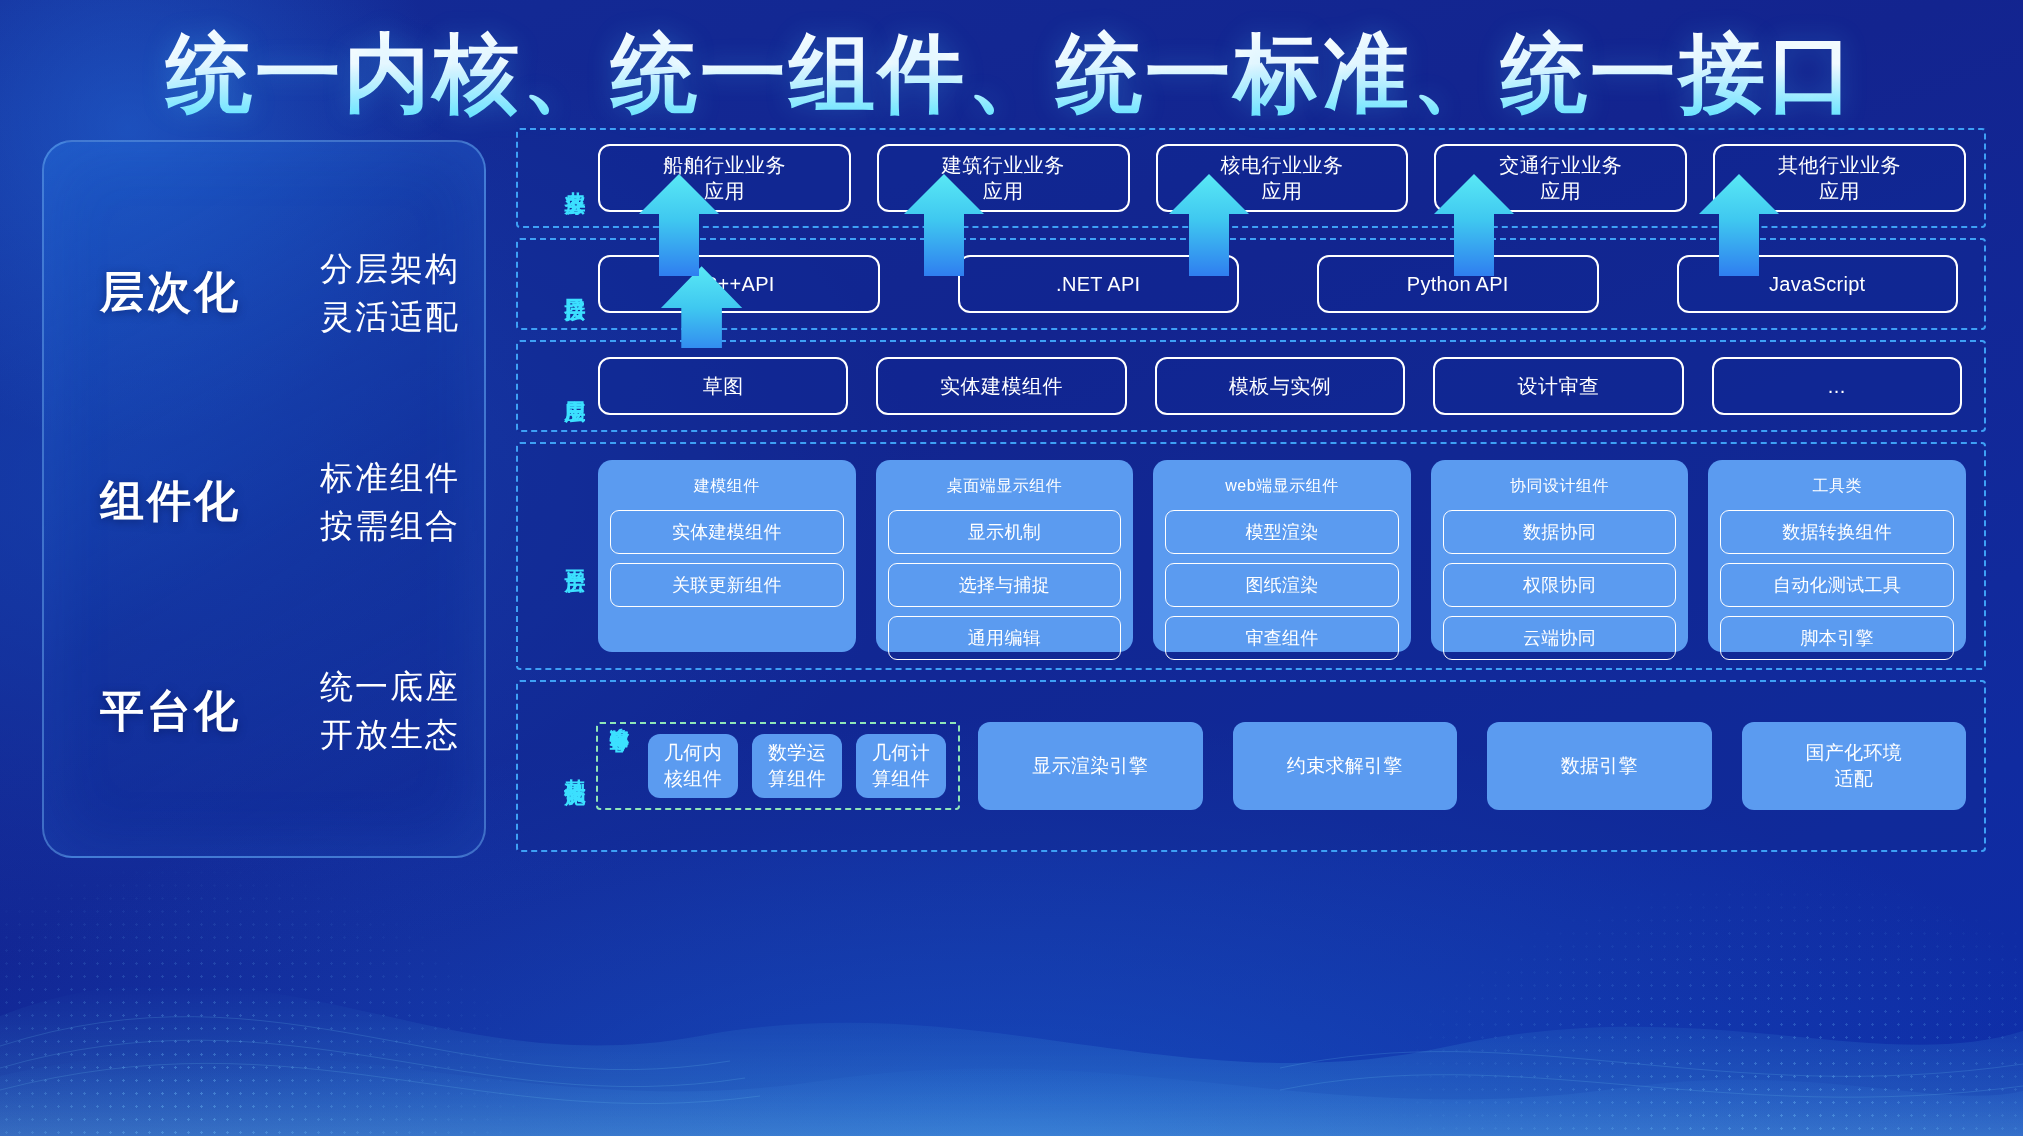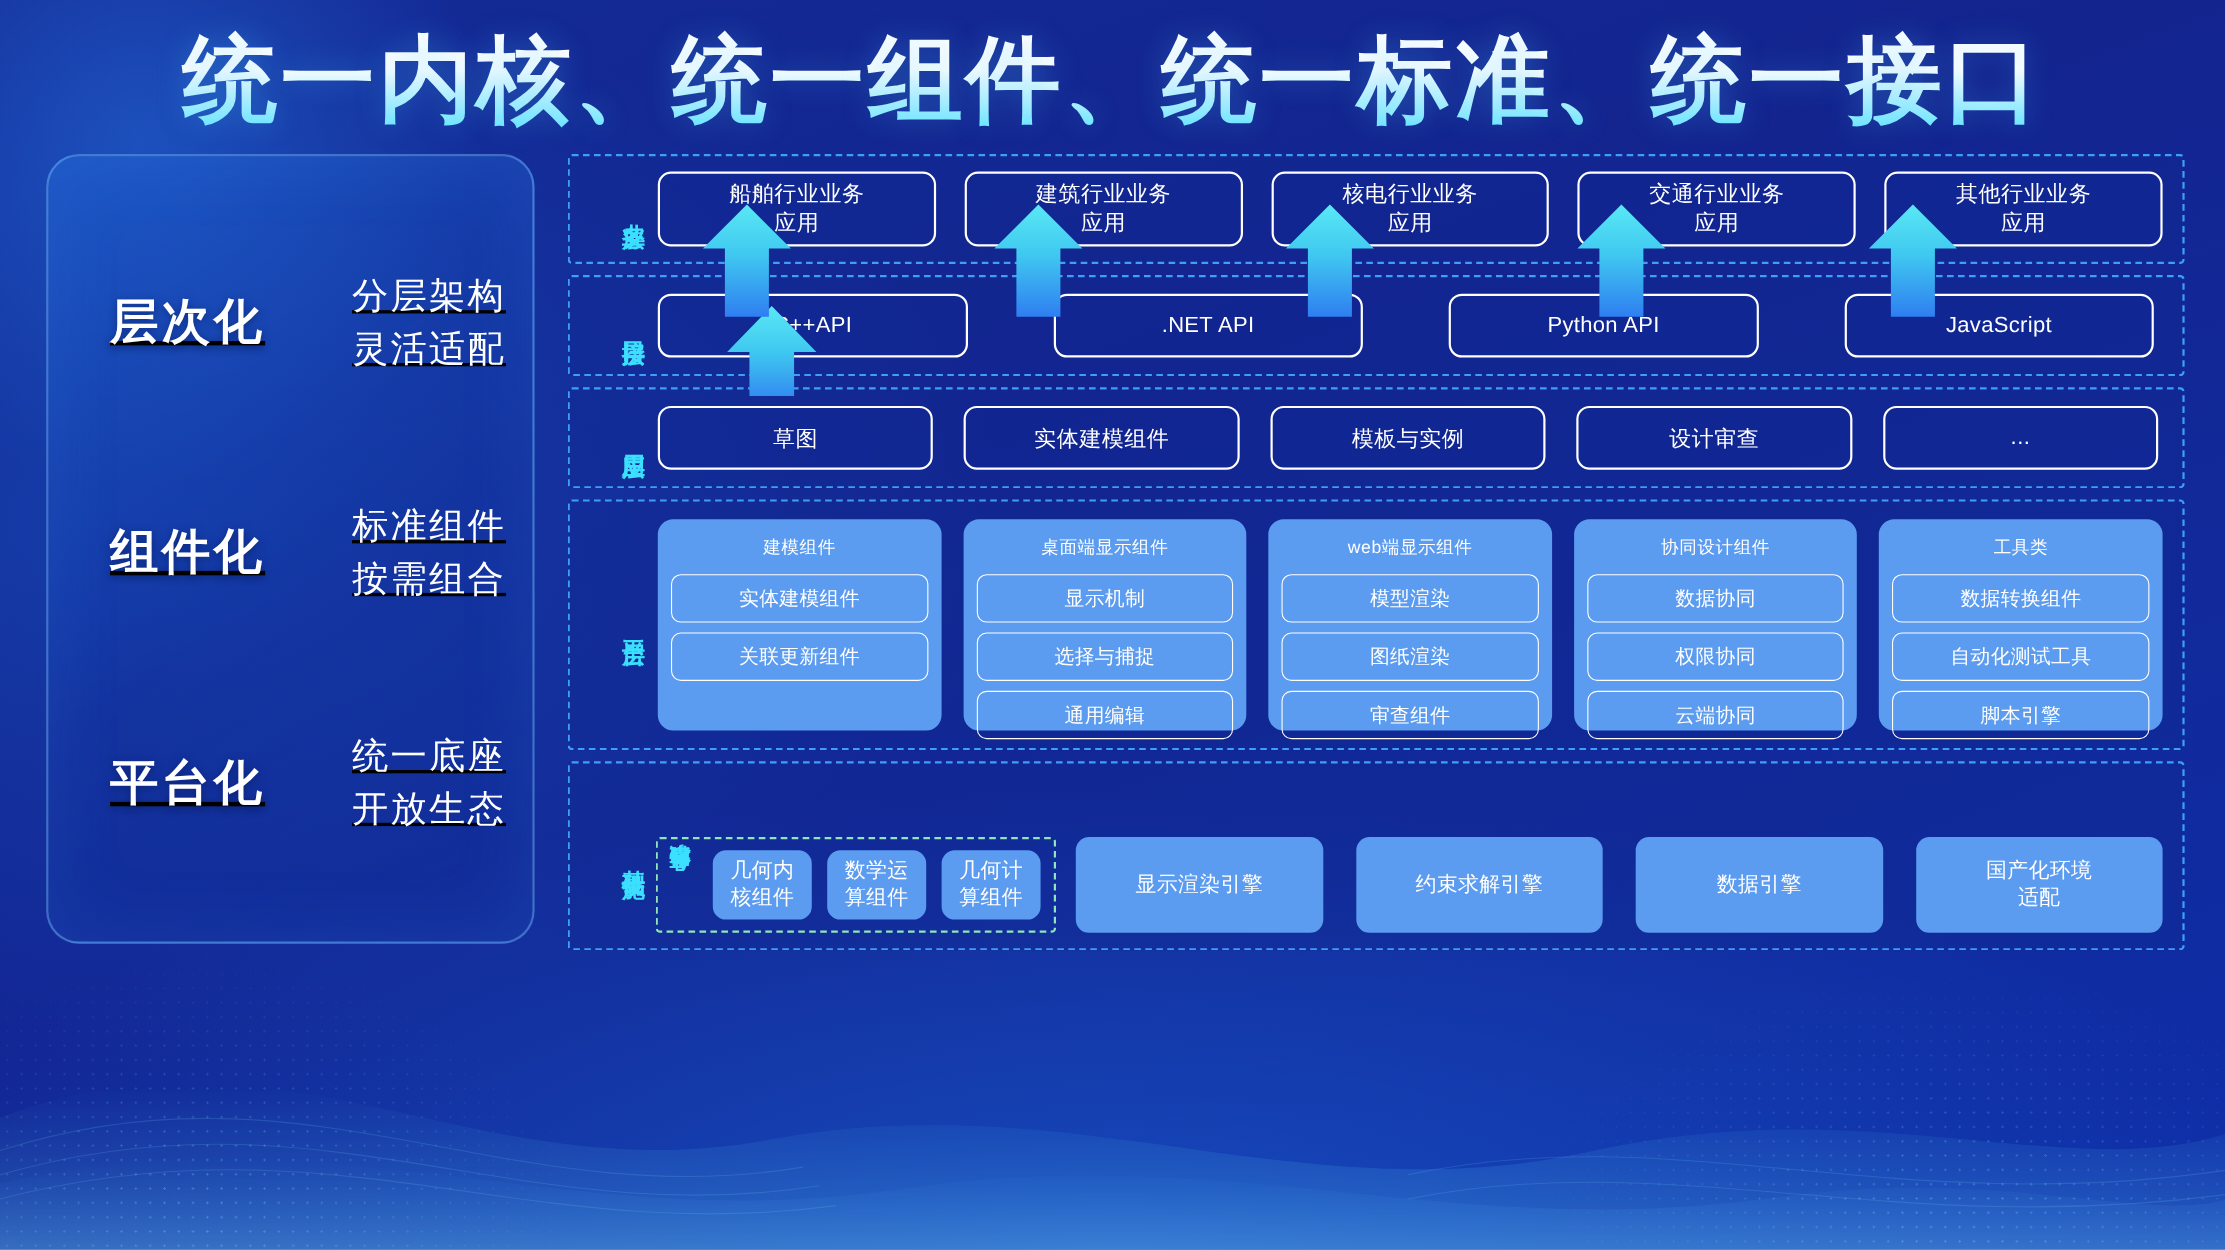--- a/index.html
+++ b/index.html
@@ -58,35 +58,35 @@
     position: absolute; left: 42px; top: 140px;
     width: 444px; height: 718px;
     border-radius: 30px;
     border: 2px solid rgba(120,190,255,.45);
     background: linear-gradient(150deg, rgba(30,95,205,.55) 0%, rgba(18,52,160,.40) 55%, rgba(16,45,150,.28) 100%);
     box-shadow: inset 0 0 70px rgba(70,150,255,.14);
     display: flex; flex-direction: column;
     justify-content: space-around;
     padding: 46px 0 40px 0;
   }
-  .feat-row { display: flex; align-items: center; padding-left: 56px; text-decoration: underline; }
+  .feat-row { display: flex; align-items: center; padding-left: 56px; }
   .feat-key {
     font-size: 44px; font-weight: bold; color: #ffffff;
     letter-spacing: 3px; white-space: nowrap;
     min-width: 196px;
     text-shadow: 0 2px 8px rgba(0,20,80,.5);
   }
   .feat-desc {
     margin-left: 24px; font-size: 33px; color: #ffffff;
     line-height: 1.45; letter-spacing: 2px; white-space: nowrap;
     font-weight: 300;
   }
 
   
-  .stack { position: absolute; left: 516px; top: 140px; width: 1470px; }
+  .stack { position: absolute; left: 516px; top: 128px; width: 1470px; }
 
   .layer {
     position: relative;
     border: 2px dashed #3ea0f5;
     border-radius: 4px;
     display: flex; align-items: center;
     margin-bottom: 10px;
     background: rgba(16,40,145,.42);
   }
   .layer-label {
@@ -156,21 +156,21 @@
     padding: 6px 0 4px 0; letter-spacing: .5px;
   }
   .plat-item {
     border: 1.5px solid #ffffff; border-radius: 9px;
     color: #ffffff; font-size: 18px;
     text-align: center; padding: 9px 2px;
     letter-spacing: .3px;
   }
 
   
-  .layer-infra { height: 172px; align-items: flex-end; margin-bottom: 0; }
+  .layer-infra { height: 172px; align-items: center; margin-bottom: 0; }
   .layer-infra .layer-label { align-self: center; }
   .layer-infra .layer-body { gap: 18px; padding: 14px 18px 14px 2px; align-items: stretch; }
   .kernel-group {
     display: flex; align-items: stretch; gap: 14px;
     border: 2px dashed #8fe6b8;
     border-radius: 4px;
     padding: 10px 12px 10px 6px;
     flex: 0 0 auto;
   }
   .kernel-label {

